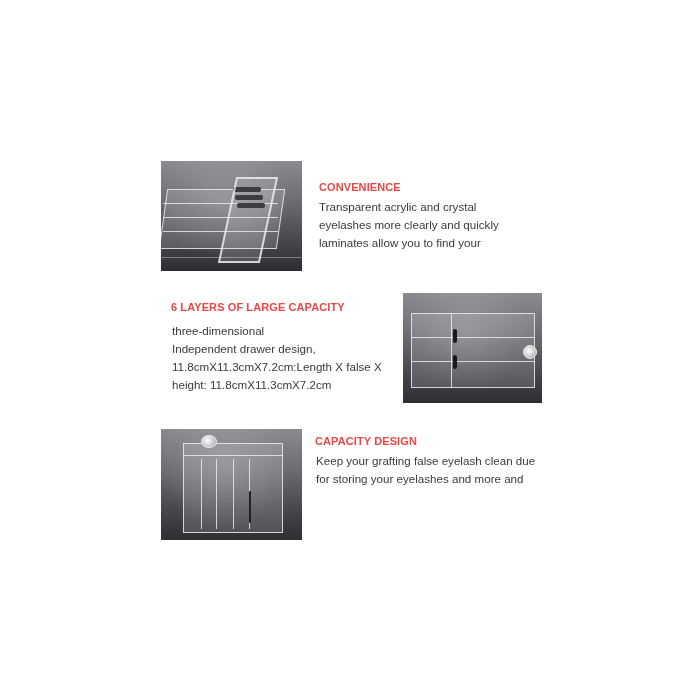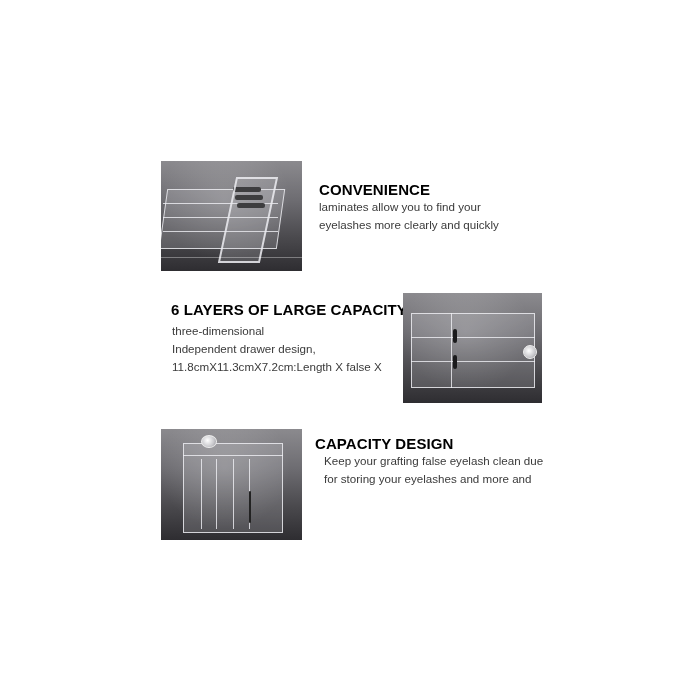--- a/index.html
+++ b/index.html
@@ -20,22 +20,22 @@
       background: linear-gradient(180deg, #8b8a8e 0%, #6e6d72 35%, #4a494d 70%, #2e2d31 100%);
     }
     .photo .sheen {
       position: absolute;
       left: 0; top: 0; right: 0; bottom: 0;
       background: radial-gradient(ellipse at 45% 35%, rgba(255,255,255,0.18), rgba(255,255,255,0) 60%);
     }
     .heading {
       position: absolute;
       font-weight: bold;
-      font-size: 15px;
-      color: #000000;
+      font-size: 11px;
+      color: #ef4444;
       letter-spacing: 0.1px;
       white-space: nowrap;
     }
     .body-text {
       position: absolute;
       font-size: 11.6px;
       line-height: 18px;
       color: #3a3a3a;
       white-space: nowrap;
     }
@@ -77,29 +77,31 @@
 
   <div class="dark-bar" style="left:72px; top:26px; width:28px; height:5px;"></div>
   <div class="dark-bar" style="left:74px; top:34px; width:28px; height:5px;"></div>
   <div class="dark-bar" style="left:76px; top:42px; width:28px; height:5px;"></div>
 
   <div class="acrylic" style="left:66px; top:16px; width:42px; height:86px; transform:skewX(-12deg); border-width:2px;"></div>
   <div class="line" style="left:0px; top:96px; width:141px; height:1px; background:rgba(255,255,255,0.35);"></div>
 </div>
 <div class="heading" style="left:319px; top:181px;">CONVENIENCE</div>
 <div class="body-text" style="left:319px; top:198px;">
+  <span>Transparent acrylic and crystal</span>
+  <span>eyelashes more clearly and quickly</span>
   <span>laminates allow you to find your</span>
-  <span>eyelashes more clearly and quickly</span>
 </div>
 
 <div class="heading" style="left:171px; top:301px;">6 LAYERS OF LARGE CAPACITY</div>
 <div class="body-text" style="left:172px; top:322px;">
   <span>three-dimensional</span>
   <span>Independent drawer design,</span>
   <span>11.8cmX11.3cmX7.2cm:Length X false X</span>
+  <span>height: 11.8cmX11.3cmX7.2cm</span>
 </div>
 <div class="photo" style="left:403px; top:293px; width:139px; height:110px;">
   <div class="sheen"></div>
   <div class="acrylic" style="left:8px; top:20px; width:124px; height:75px;"></div>
   <div class="line" style="left:8px; top:44px; width:124px; height:1px;"></div>
   <div class="line" style="left:8px; top:68px; width:124px; height:1px;"></div>
   <div class="line" style="left:48px; top:20px; width:1px; height:75px;"></div>
   <div class="dark-bar" style="left:50px; top:36px; width:4px; height:14px;"></div>
   <div class="dark-bar" style="left:50px; top:62px; width:4px; height:14px;"></div>
   <div class="knob" style="left:120px; top:52px; width:12px; height:12px;"></div>
@@ -110,16 +112,16 @@
   <div class="acrylic" style="left:22px; top:14px; width:100px; height:90px;"></div>
   <div class="line" style="left:40px; top:30px; width:1px; height:70px;"></div>
   <div class="line" style="left:55px; top:30px; width:1px; height:70px;"></div>
   <div class="line" style="left:72px; top:30px; width:1px; height:70px;"></div>
   <div class="line" style="left:88px; top:30px; width:1px; height:70px;"></div>
   <div class="line" style="left:22px; top:26px; width:100px; height:1px;"></div>
   <div class="knob" style="left:40px; top:6px; width:14px; height:11px;"></div>
   <div class="dark-bar" style="left:88px; top:62px; width:2px; height:32px; background:#222;"></div>
 </div>
 <div class="heading" style="left:315px; top:435px;">CAPACITY DESIGN</div>
-<div class="body-text" style="left:316px; top:452px;margin-left:8px;">
+<div class="body-text" style="left:316px; top:452px;">
   <span>Keep your grafting false eyelash clean due</span>
   <span>for storing your eyelashes and more and</span>
 </div>
 
 </body></html>

